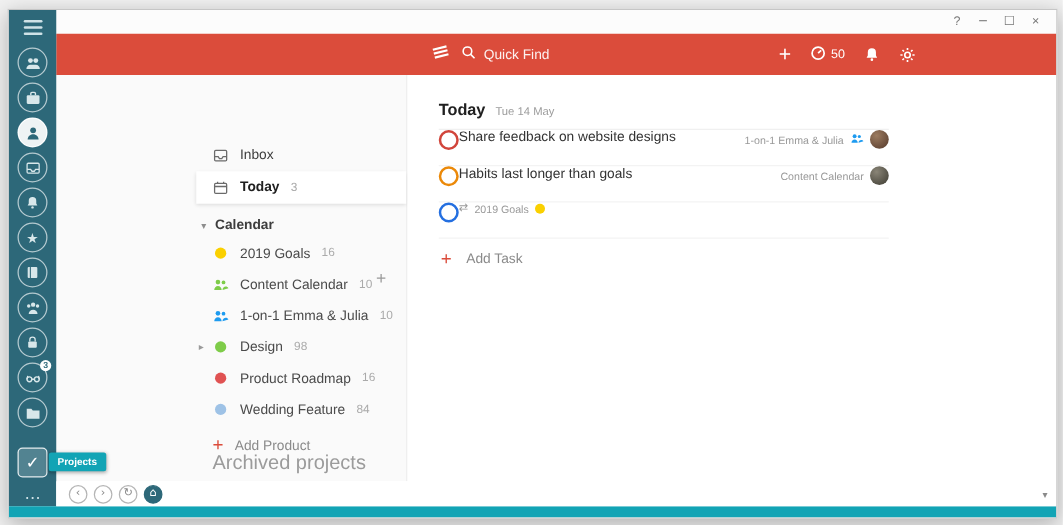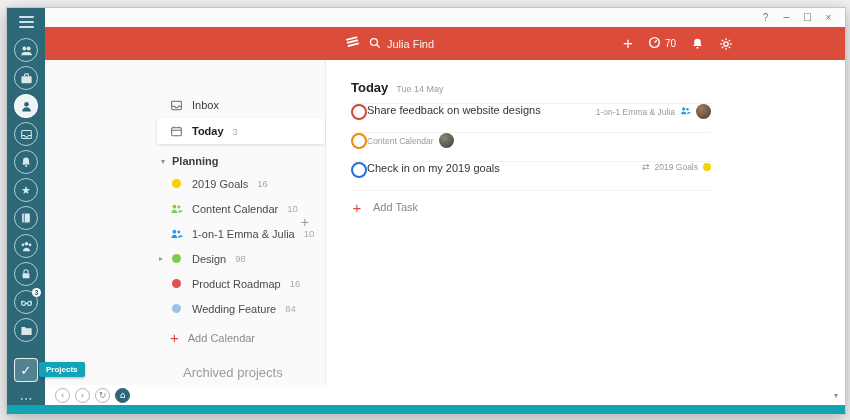--- a/index.html
+++ b/index.html
@@ -42,37 +42,37 @@
   .qf { display:flex; align-items:center; gap:6px; cursor:text; }
   .qf span { color:rgba(255,255,255,.92); font-size:11px; }
   .header-icons { position:absolute; right:112px; top:0; height:100%; display:flex; align-items:center; gap:15px; }
   .hplus { color:#fff; font-size:17px; font-weight:300; line-height:1; cursor:pointer; }
   .karma { display:flex; align-items:center; gap:4px; color:#fff; font-size:10px; cursor:pointer; }
   .hicon { cursor:pointer; display:flex; align-items:center; }
 
   
   .t-sidebar { position:absolute; left:38px; top:52px; width:280px; height:325px; background:#fafafa;
                border-right:1px solid #ececec; }
-  .side-list { padding-top:32px; }
+  .side-list { padding-top:19px;margin-top:32px; }
   .srow { margin-left:112px; height:26px; display:flex; align-items:center; gap:9px; padding-left:13px;
           font-size:11px; color:#3d3d3d; cursor:pointer; }
   .srow.selected { background:#fff; box-shadow:0 1px 3px rgba(0,0,0,.12); font-weight:bold; color:#202020; }
   .cnt { font-size:9.5px; color:#aaa; font-weight:normal; }
   .projects-head { margin:11px 0 4px 112px; padding-left:4px; display:flex; align-items:center; gap:7px;
                    font-size:11px; font-weight:bold; color:#3d3d3d; position:relative; cursor:pointer; }
   .projects-head .chev { color:#8d8d8d; font-size:8px; }
   .projects-plus { position:absolute; right:16px; top:154px; color:#9a9a9a; font-size:14px; font-weight:300; cursor:pointer; }
   .prow { margin-left:112px; height:25px; display:flex; align-items:center; gap:9px; padding-left:13px;
           font-size:11px; color:#4a4a4a; position:relative; cursor:pointer; }
   .iconbox { width:13px; display:flex; justify-content:center; align-items:center; }
   .dot { width:9px; height:9px; border-radius:50%; background:#ccc; }
   .expand { position:absolute; left:2px; top:8px; color:#9a9a9a; font-size:8px; }
   .add-project { margin:9px 0 0 125px; display:flex; align-items:center; gap:9px; font-size:11px; color:#8a8a8a; cursor:pointer; }
   .redplus { color:#db4c3b; font-size:15px; font-weight:300; line-height:1; }
-  .archived { position:absolute; bottom:5px; left:138px; font-size:13px; color:#9b9b9b; cursor:pointer; }
+  .archived { position:absolute; bottom:5px; left:125px; font-size:16px; color:#9b9b9b; cursor:pointer; }
 
   
   .t-main { position:absolute; left:319px; right:0; top:52px; height:325px; background:#fff; }
   .main-inner { padding:20px 0 0 25px; width:360px; }
   .main-head { display:flex; align-items:baseline; gap:8px; padding-bottom:8px; border-bottom:1px solid #f0f0f0; }
   .main-title { font-size:13px; font-weight:bold; color:#202020; }
   .main-date { font-size:9px; color:#9c9c9c; }
   .task { display:flex; align-items:flex-start; height:28px; border-bottom:1px solid #f3f3f3; gap:0; cursor:pointer; }
   .circle { width:12px; height:12px; border:2px solid #ccc; border-radius:50%; flex:none; cursor:pointer; }
   .task-text { flex:1; font-size:11px; color:#333; }
@@ -197,33 +197,33 @@
             </g>
           </svg>
       </span>
       <div class="qf">
         <span>
           <svg width="12" height="12" viewBox="0 0 14 14" fill="none" stroke="#fff" stroke-width="1.5">
               <circle cx="5.8" cy="5.8" r="4"></circle>
               <path d="M8.8 8.8l3.6 3.6"></path>
             </svg>
         </span>
-        <span>Julia Find</span>
+        <span>Quick Find</span>
       </div>
     </div>
     <div class="header-icons">
       <span class="hplus">+</span>
       <span class="karma">
         <span>
           <svg width="13" height="13" viewBox="0 0 14 14" fill="none" stroke="#fff" stroke-width="1.5">
               <circle cx="7" cy="7" r="5.2"></circle>
               <path d="M7 7l2.6-2.4"></path>
             </svg>
         </span>
-        <span>70</span>
+        <span>50</span>
       </span>
       <span class="hicon">
         <svg width="13" height="13" viewBox="0 0 16 16" fill="#fff">
             <path d="M8 2a4 4 0 0 0-4 4v3l-1.2 2.2h10.4L12 9V6a4 4 0 0 0-4-4z"></path>
             <circle cx="8" cy="13.2" r="1.3"></circle>
           </svg>
       </span>
       <span class="hicon">
         <svg width="14" height="14" viewBox="0 0 16 16" fill="none" stroke="#fff" stroke-width="1.5">
             <circle cx="8" cy="8" r="2.5"></circle>
@@ -250,21 +250,21 @@
               <rect x="1.8" y="3" width="10.4" height="8.6" rx="1"></rect>
               <path d="M1.8 5.6h10.4M4.4 3V1.6M9.6 3V1.6"></path>
             </svg>
         </span>
         <span>Today</span>
         <span class="cnt">3</span>
       </div>
 
       <div class="projects-head">
         <span class="chev glyph">▾</span>
-        <span>Planning</span>
+        <span>Calendar</span>
       </div>
       <span class="projects-plus">+</span>
 
       <div class="prow">
         <span class="iconbox">
             <span class="dot" style="background: rgb(250, 208, 0);"></span>
           </span>
         <span>2019 Goals</span>
         <span class="cnt">16</span>
       </div>
@@ -308,21 +308,21 @@
       <div class="prow">
         <span class="iconbox">
             <span class="dot" style="background: rgb(158, 194, 230);"></span>
           </span>
         <span>Wedding Feature</span>
         <span class="cnt">84</span>
       </div>
 
       <div class="add-project">
         <span class="redplus">+</span>
-        <span>Add Calendar</span>
+        <span>Add Product</span>
       </div>
     </div>
     <div class="archived">Archived projects</div>
   </div>
 
   <div class="t-main">
     <div class="main-inner">
       <div class="main-head">
         <span class="main-title">Today</span>
         <span class="main-date">Tue 14 May</span>
@@ -339,29 +339,29 @@
                 <circle cx="9.5" cy="5.3" r="1.6"></circle>
                 <path d="M1.5 11.8c0-1.9 1.4-3.4 3.2-3.4s3.2 1.5 3.2 3.4zM8.6 11.8c.1-1.6 1.3-2.9 2.8-2.9 1 0 1.9.5 2.4 1.4l-5.2 1.5z"></path>
               </svg>
           </span>
           <span class="avatar av-a"></span>
         </span>
       </div>
 
       <div class="task">
         <span class="circle" style="border-color: rgb(235, 137, 9);"></span>
+        <span class="task-text">Habits last longer than goals</span>
         <span class="meta">
           <span>Content Calendar</span>
           <span class="avatar av-b"></span>
         </span>
       </div>
 
       <div class="task">
         <span class="circle" style="border-color: rgb(36, 111, 224);"></span>
-        <span class="task-text">Check in on my 2019 goals</span>
         <span class="meta">
           <span class="glyph">⇄</span>
           <span>2019 Goals</span>
           <span class="mdot" style="background: rgb(250, 208, 0);"></span>
         </span>
       </div>
 
       <div class="add-task">
         <span class="iconbox2 redplus">+</span>
         <span>Add Task</span>

